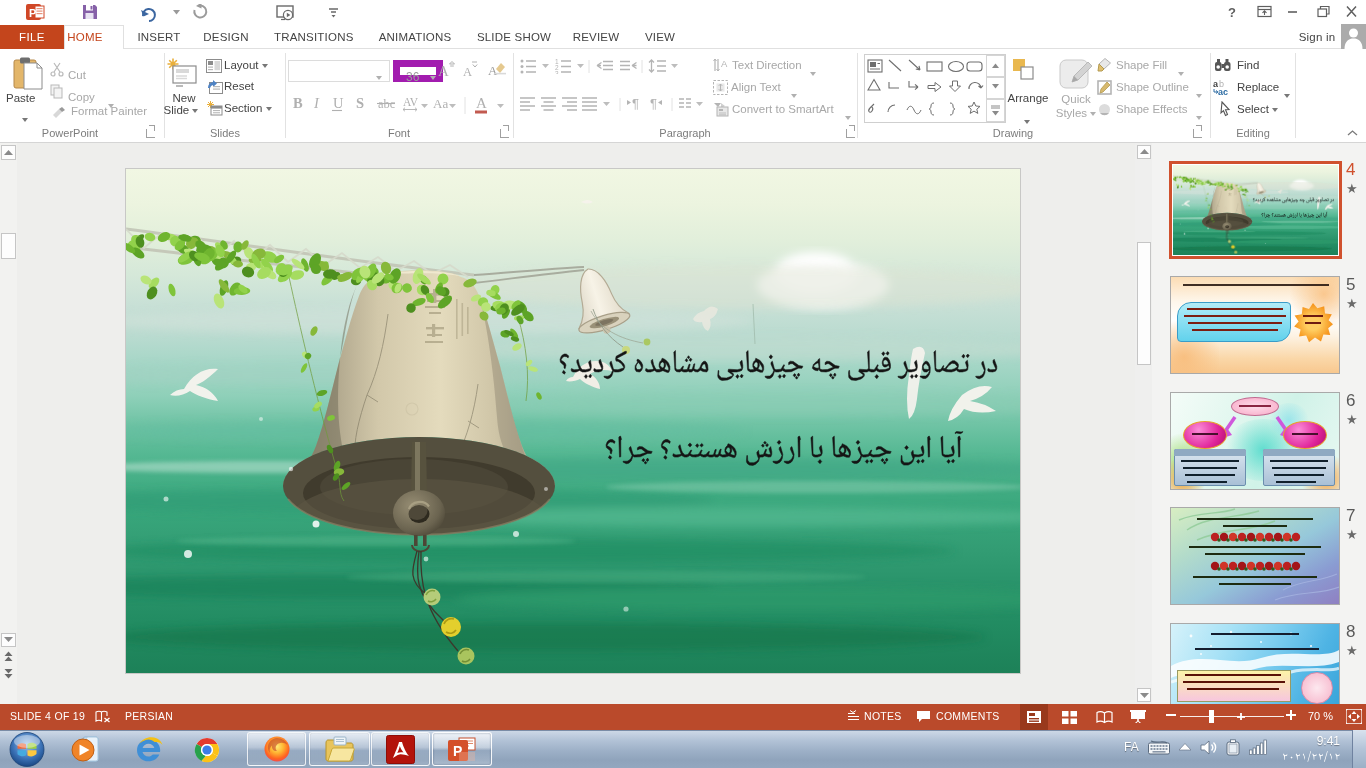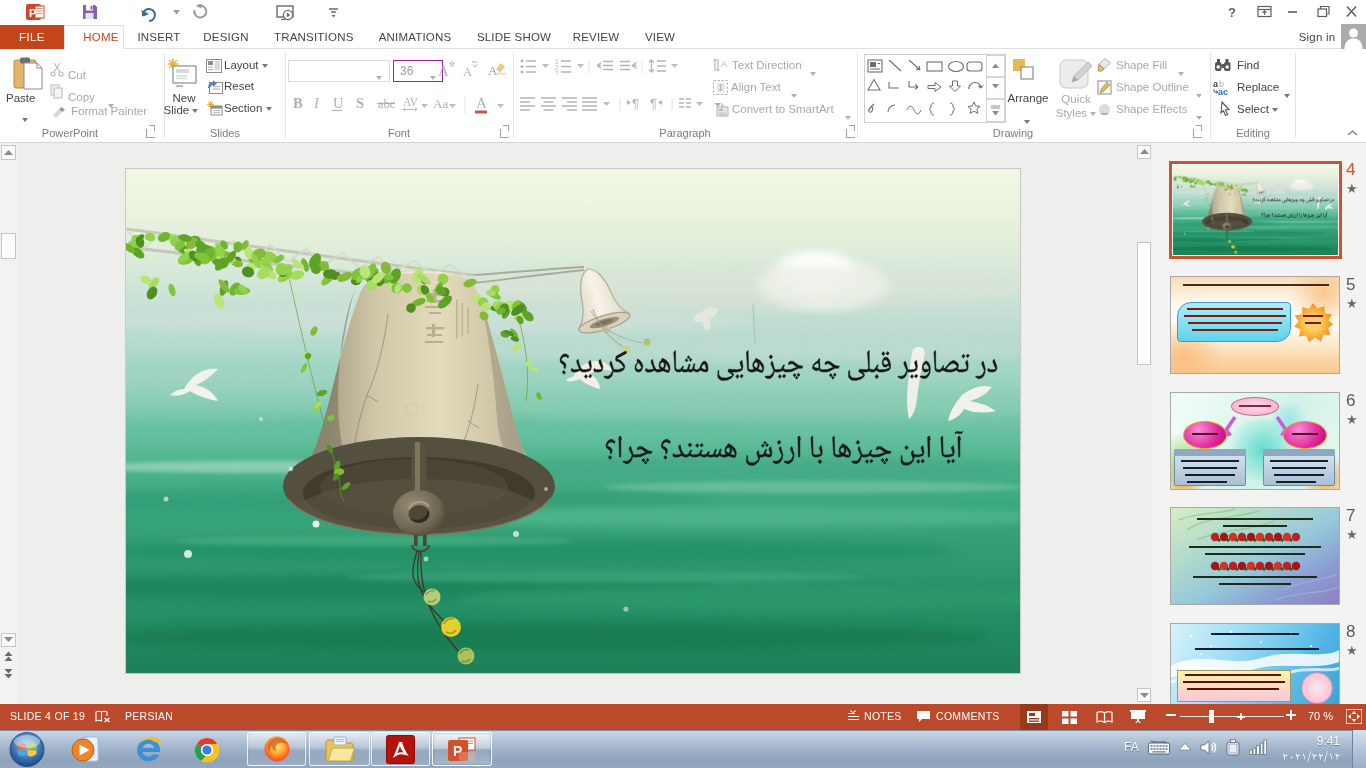--- a/index.html
+++ b/index.html
@@ -62,21 +62,21 @@
   <rect x="96" y="5" width="8.5" height="7.5"></rect>
         <path d="M98.5,5 L98.5,2.5 L107,2.5 L107,10 L104.5,10"></path>
   <path d="M125,2.5 L134,12.5 M134,2.5 L125,12.5" stroke-width="1.5"></path>
  </g>
 </svg>
 
 <div class="abs" style="left:0;top:25px;width:1366px;height:24px;background:#fff;border-bottom:1px solid #e0e0e0"></div>
 <div class="abs" style="left:0;top:25px;width:64px;height:24px;background:#c4451c"></div>
 <div class="abs" style="left:0;top:25px;width:64px;height:24px;line-height:24px;text-align:center;font-size:11.5px;color:#fff;letter-spacing:.4px">FILE</div>
 <div class="abs" style="left:64px;top:25px;width:60px;height:25px;background:#fff;border:1px solid #e0e0e0;border-bottom:none"></div>
-<div class="tab" style="left:71px;width:60px;text-align:center;color:#c4451c">HOME</div>
+<div class="tab" style="left:55px;width:60px;text-align:center;color:#c4451c">HOME</div>
 <div class="tab" style="left:137px;width:44px;text-align:center">INSERT</div>
 <div class="tab" style="left:203px;width:46px;text-align:center">DESIGN</div>
 <div class="tab" style="left:274px;width:78px;text-align:center">TRANSITIONS</div>
 <div class="tab" style="left:378px;width:74px;text-align:center">ANIMATIONS</div>
 <div class="tab" style="left:472px;width:84px;text-align:center;white-space:nowrap">SLIDE SHOW</div>
 <div class="tab" style="left:570px;width:52px;text-align:center">REVIEW</div>
 <div class="tab" style="left:642px;width:36px;text-align:center">VIEW</div>
 <div class="tab" style="left:1297px;width:40px;text-align:center">Sign in</div>
 <svg class="abs" style="left:1341px;top:24px" width="25" height="25" viewBox="0 0 25 25">
  <rect width="25" height="25" fill="#ababab"></rect>
@@ -159,21 +159,21 @@
  <rect x="4" y="5" width="11" height="9" fill="#fff" stroke="#8c8c8c"></rect>
  <rect x="4" y="5" width="11" height="2.6" fill="#8c8c8c"></rect>
  <rect x="6" y="9" width="7" height="1.1" fill="#b9b9b9"></rect>
       <rect x="6" y="11.2" width="7" height="1.1" fill="#b9b9b9"></rect>
 </svg>
 <div class="abs btxt" style="left:224px;top:102px">Section <span class="darr"></span></div>
 <div class="glab" style="left:175px;width:100px">Slides</div>
 
 <div class="abs" style="left:288px;top:60px;width:102px;height:22px;border:1px solid #dcdcdc;background:#fff"></div>
 <div class="abs" style="left:376px;top:68px"><span class="garr"></span></div>
-<div class="abs" style="left:393px;top:60px;width:50px;height:22px;border:1px solid #a21caf;background:#fff;font-size:12px;color:#9b9b9b;line-height:21px;text-indent:6px">36</div>
+<div class="abs" style="left:393px;top:60px;width:50px;height:22px;border:7px solid #a21caf;background:#fff;font-size:12px;color:#9b9b9b;line-height:21px;text-indent:6px">36</div>
 <div class="abs" style="left:430px;top:68px"><span class="garr"></span></div>
 <svg class="abs" style="left:438px;top:60px" width="70px" height="22" viewBox="0 0 70 22" fill="#b0b0b0">
  <text x="0" y="16" font-size="15" font-family="Liberation Serif">A</text>
       <path d="M11.5,4 L14,1.5 L16.5,4 L11.5,4 M12.2,6 L15.8,6" stroke="#b0b0b0" stroke-width="1" fill="none"></path>
  <text x="25" y="16" font-size="12.5" font-family="Liberation Serif">A</text>
       <path d="M34,2 L39,2 M34.8,4.5 L37,7 L39.2,4.5" stroke="#b0b0b0" stroke-width="1" fill="none"></path>
  <text x="50" y="15" font-size="13" font-family="Liberation Serif" fill="#9b9b9b">A</text>
  <path d="M58,9 l5,-6 4,4 -5,6 z" fill="#e5c98f"></path>
       <path d="M57,13.6 L68,13.6" stroke="#d9d9d9" stroke-width="1.6"></path>
 </svg>

